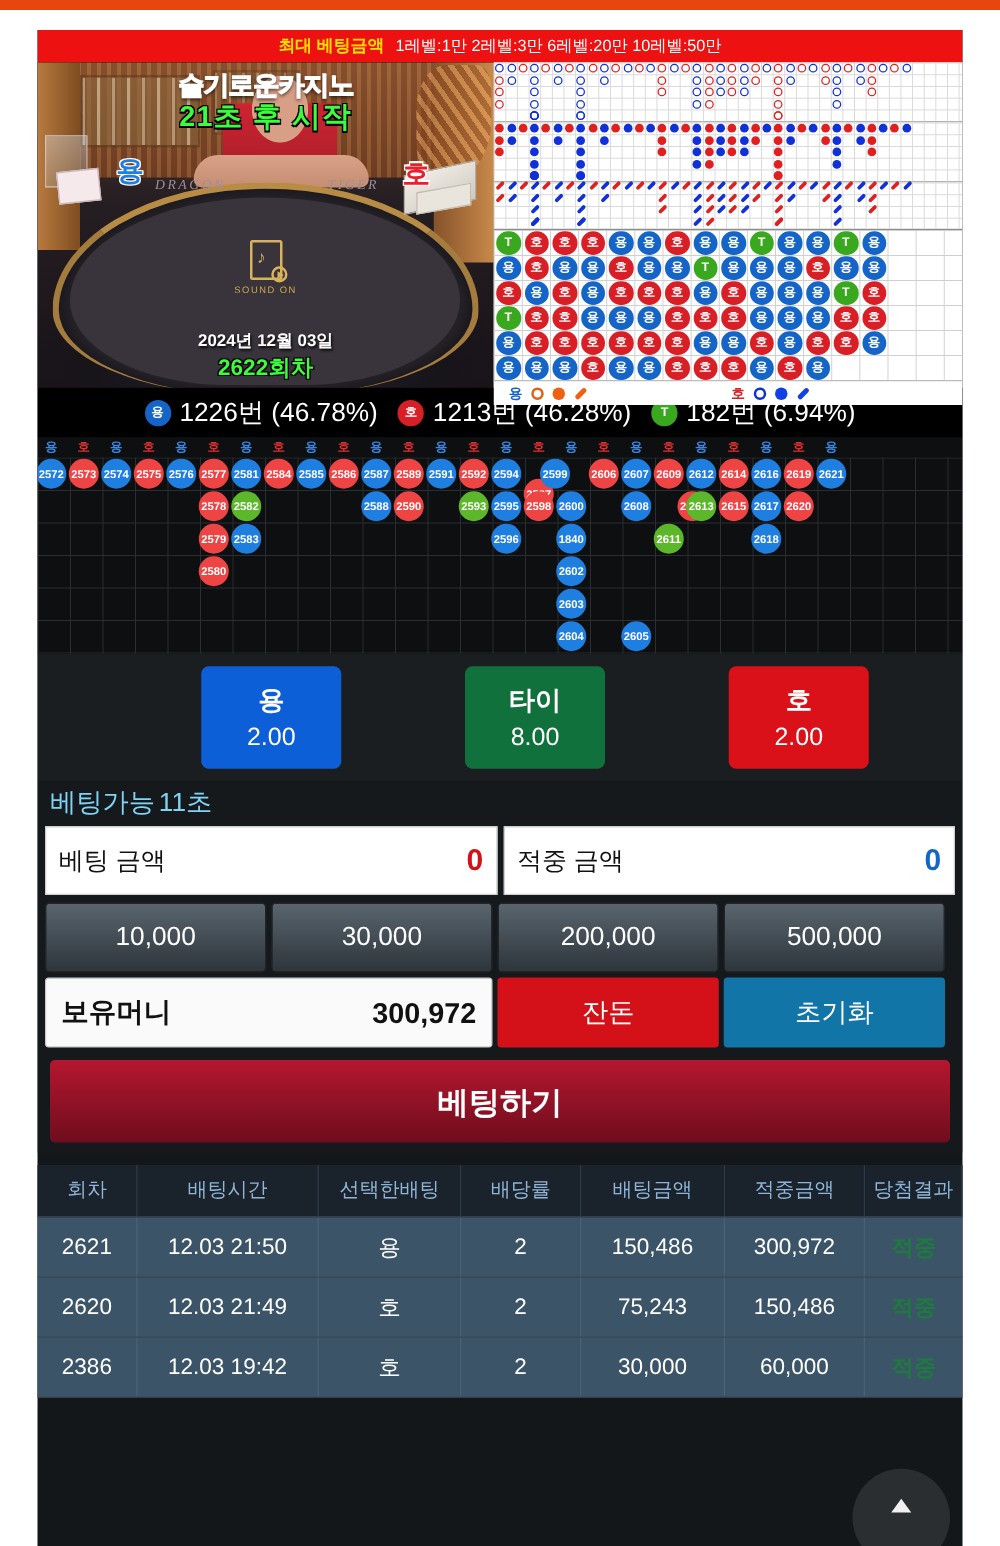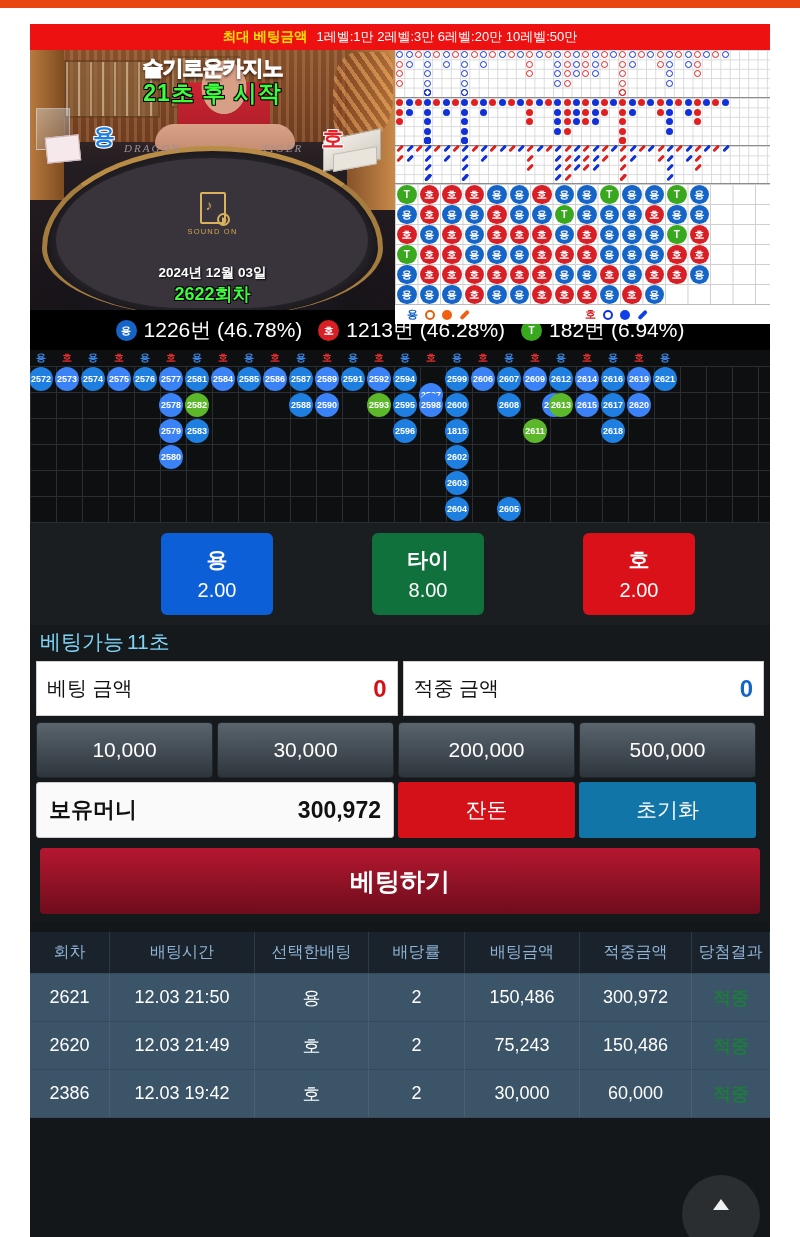--- a/index.html
+++ b/index.html
@@ -167,21 +167,21 @@
   .numroad{ position:relative; height:173px; background:#0d0f11; overflow:hidden; }
   .nr-head{ position:relative; height:16px; }
   .nr-head span{ position:absolute; top:1px; font-size:10px; font-weight:bold; text-align:center; width:26px; }
   .nr-head span.t{ color:#e03030; } .nr-head span.d{ color:#3a86e0; }
   .nr-grid{ position:absolute; left:0; top:16px; right:0; bottom:0;
     background-image:linear-gradient(to right,#2a2d31 1px,transparent 1px),
                      linear-gradient(to bottom,#2a2d31 1px,transparent 1px);
     background-size:26px 26px; }
   .ncell{ position:absolute; width:24px; height:24px; border-radius:50%;
     color:#fff; font-size:9px; font-weight:bold; text-align:center; line-height:24px; }
-  .ncell.d{ background:#1f7fe0; } .ncell.t{ background:#3b82f6; } .ncell.g{ background:#5cb82a; }
+  .ncell.d{ background:#1f7fe0; } .ncell.t{ background:#ef4444; } .ncell.g{ background:#5cb82a; }
 
   
   .betsel{ height:102px; background:#1b1e21; display:flex; align-items:center; }
   .bbtn{ width:112px; height:82px; border-radius:6px; color:#fff; text-align:center;
     display:flex; flex-direction:column; justify-content:center; gap:5px; cursor:pointer; }
   .bbtn .nm{ font-size:21px; font-weight:bold; }
   .bbtn .od{ font-size:20px; }
   .bbtn.dragon{ background:#0d5fd8; margin-left:131px; }
   .bbtn.tie{ background:#11713c; margin-left:99px; }
   .bbtn.tiger{ background:#da1118; margin-left:99px; }
@@ -700,23 +700,23 @@
         <div class="ncell t" style="left: 285px; top: 17px;">2589</div>
         <div class="ncell t" style="left: 285px; top: 43px;">2590</div>
         <div class="ncell d" style="left: 311px; top: 17px;">2591</div>
         <div class="ncell t" style="left: 337px; top: 17px;">2592</div>
         <div class="ncell g" style="left: 337px; top: 43px;">2593</div>
         <div class="ncell d" style="left: 363px; top: 17px;">2594</div>
         <div class="ncell d" style="left: 363px; top: 43px;">2595</div>
         <div class="ncell d" style="left: 363px; top: 69px;">2596</div>
         <div class="ncell t" style="left: 389px; top: 33px;">2597</div>
         <div class="ncell t" style="left: 389px; top: 43px;">2598</div>
-        <div class="ncell d" style="left: 415px; top: 17px;">2599</div>
+        <div class="ncell d" style="left: 402px; top: 17px;">2599</div>
         <div class="ncell d" style="left: 415px; top: 43px;">2600</div>
-        <div class="ncell d" style="left: 415px; top: 69px;">1815</div>
+        <div class="ncell d" style="left: 415px; top: 69px;">1840</div>
         <div class="ncell d" style="left: 415px; top: 95px;">2602</div>
         <div class="ncell d" style="left: 415px; top: 121px;">2603</div>
         <div class="ncell d" style="left: 415px; top: 147px;">2604</div>
         <div class="ncell t" style="left: 441px; top: 17px;">2606</div>
         <div class="ncell d" style="left: 467px; top: 17px;">2607</div>
         <div class="ncell d" style="left: 467px; top: 43px;">2608</div>
         <div class="ncell t" style="left: 493px; top: 17px;">2609</div>
         <div class="ncell t" style="left: 512px; top: 43px;">2610</div>
         <div class="ncell g" style="left: 493px; top: 69px;">2611</div>
         <div class="ncell d" style="left: 519px; top: 17px;">2612</div>

